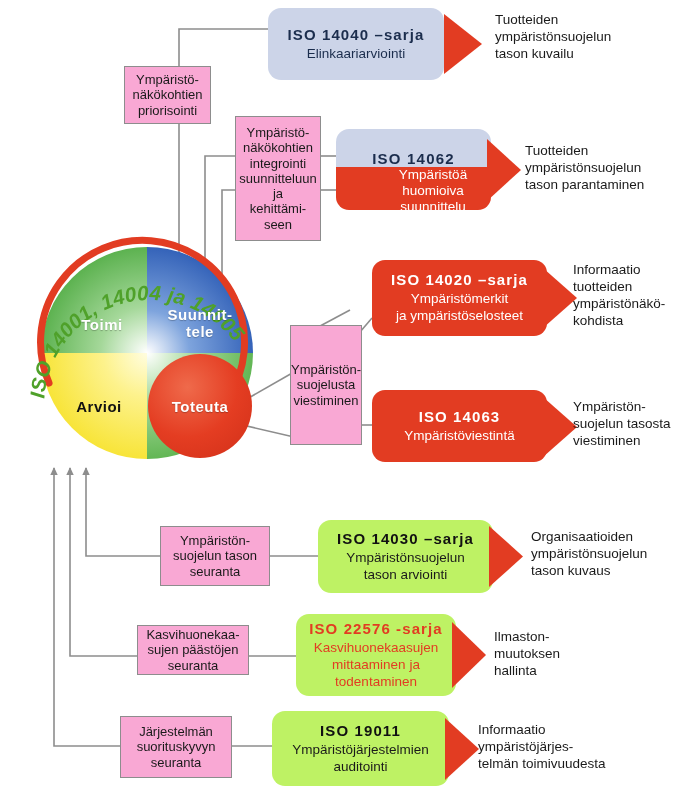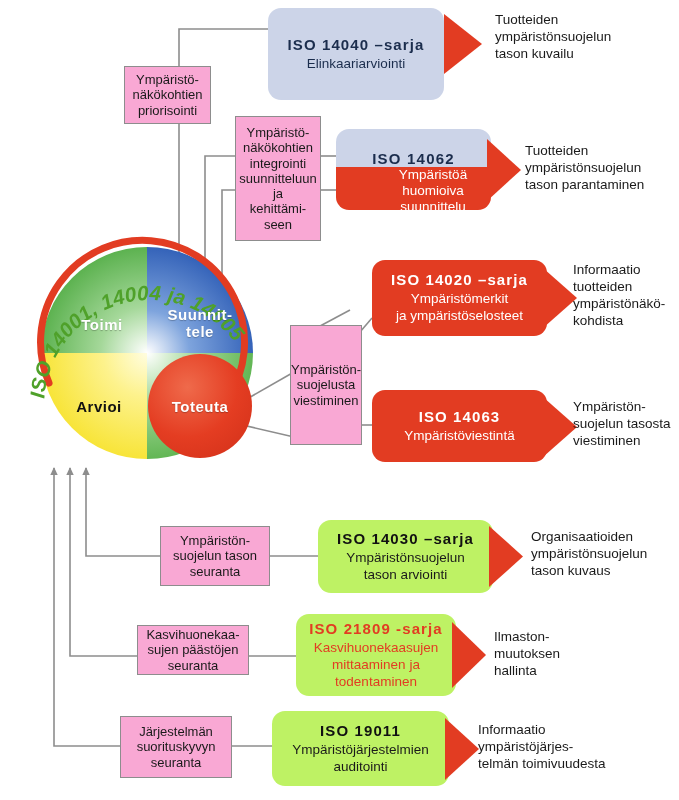--- a/index.html
+++ b/index.html
@@ -209,21 +209,21 @@
   </div>
 
   <div class="node grey" style="left:120px;top:716px;width:112px;height:62px;">
     <div>
       <span>Järjestelmän</span>
       <span>suorituskyvyn</span>
       <span>seuranta</span>
     </div>
   </div>
 
-  <div class="node card card-blue" style="left:268px;top:8px;width:176px;height:92px;">
+  <div class="node card card-blue" style="left:268px;top:8px;width:176px;height:72px;">
     <div class="hdr">ISO 14040 –sarja</div>
     <div class="sub">Elinkaariarviointi</div>
   </div>
   <svg class="chev" style="left:444px;top:8px;" width="40" height="72" viewBox="0 0 40 72">
     <path d="M0,6 L38,36 L0,66 Z" fill="#e23c22"></path>
   </svg>
   <div class="outcome" style="left:495px;top:12px;width:175px;">
     <div>Tuotteiden</div>
     <div>ympäristönsuojelun</div>
     <div>tason kuvailu</div>
@@ -285,21 +285,21 @@
   <svg class="chev" style="left:489px;top:521px;" width="36" height="71" viewBox="0 0 36 71">
     <path d="M0,5 L34,35.5 L0,66 Z" fill="#e23c22"></path>
   </svg>
   <div class="outcome" style="left:531px;top:529px;width:150px;">
     <div>Organisaatioiden</div>
     <div>ympäristönsuojelun</div>
     <div>tason kuvaus</div>
   </div>
 
   <div class="node card card-yellow red-head" style="left:296px;top:614px;width:160px;height:82px;">
-    <div class="hdr">ISO 21809 -sarja</div>
+    <div class="hdr">ISO 22576 -sarja</div>
     <div class="sub">Kasvihuonekaasujen</div>
     <div class="sub">mittaaminen ja</div>
     <div class="sub">todentaminen</div>
   </div>
   <svg class="chev" style="left:452px;top:616px;" width="36" height="78" viewBox="0 0 36 78">
     <path d="M0,6 L34,39 L0,72 Z" fill="#e23c22"></path>
   </svg>
   <div class="outcome" style="left:494px;top:629px;width:120px;">
     <div>Ilmaston-</div>
     <div>muutoksen</div>

